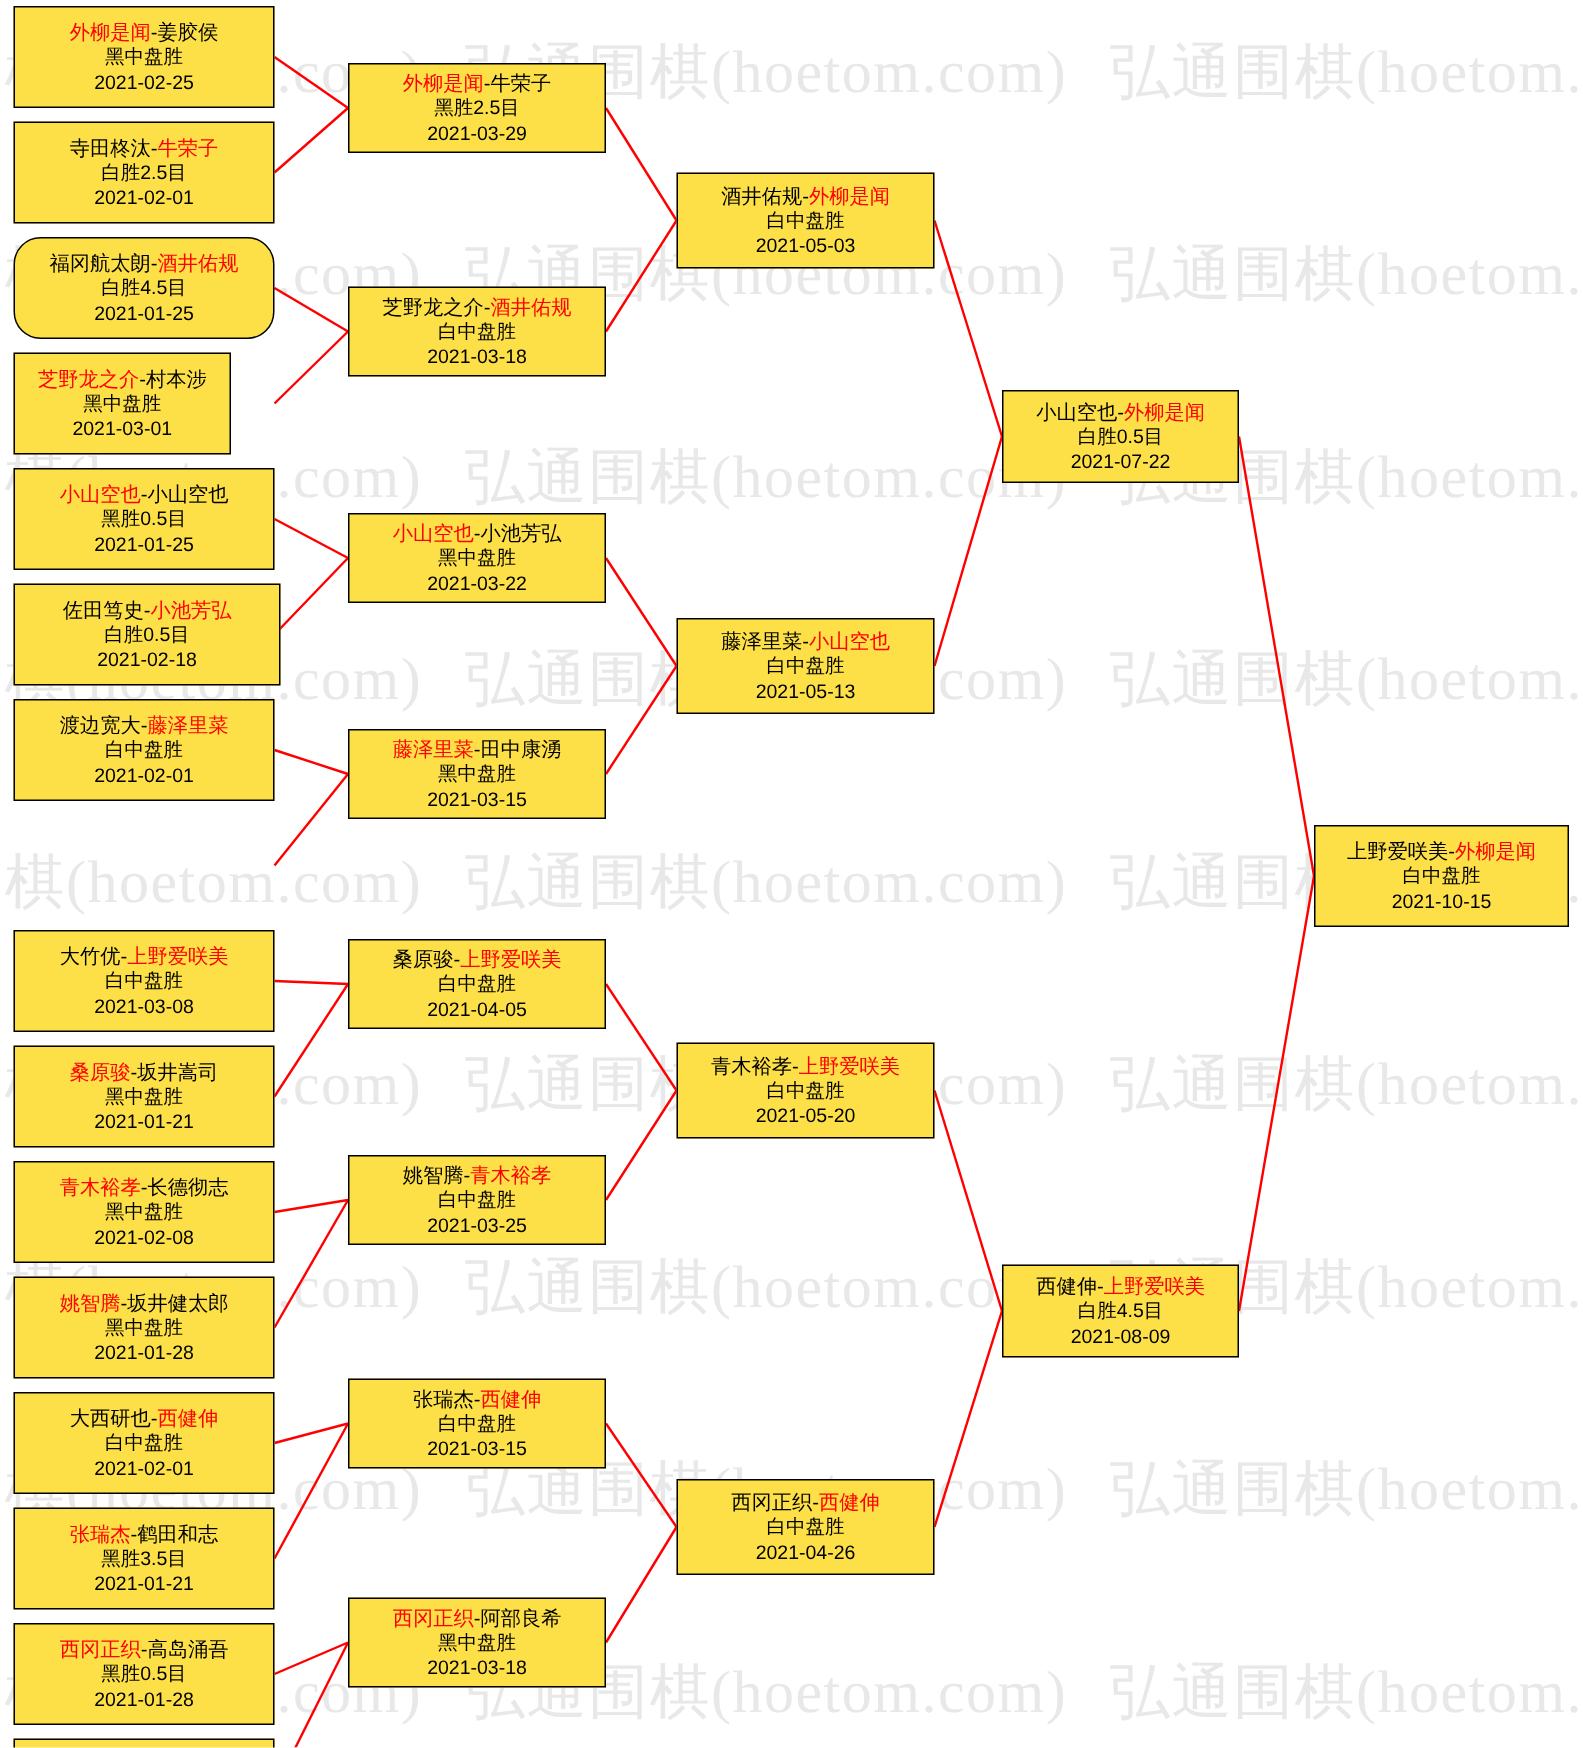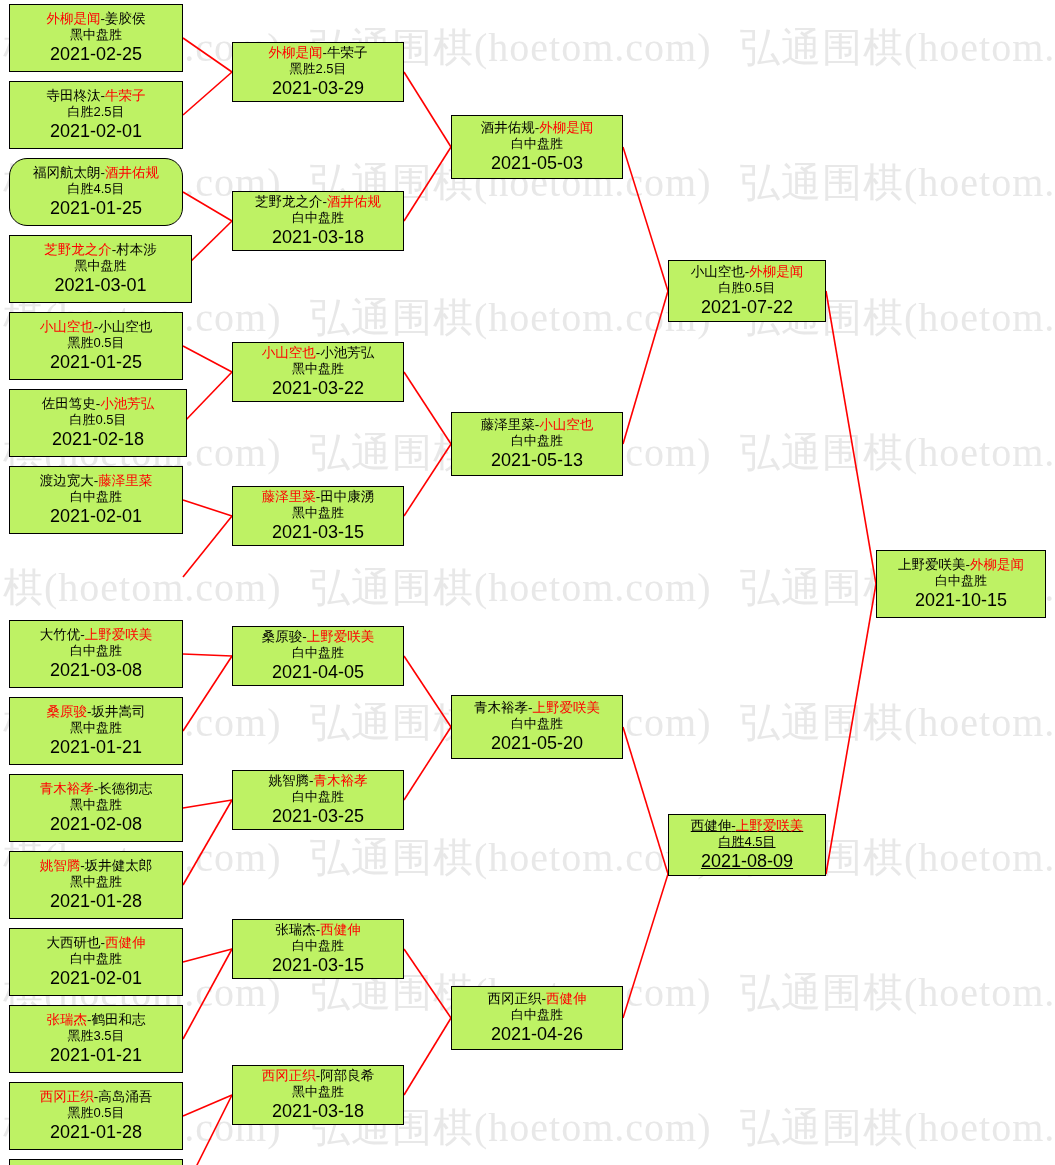--- a/index.html
+++ b/index.html
@@ -18,30 +18,30 @@
     font-family:"Liberation Serif","DejaVu Serif",serif;
     font-size:40px;
     white-space:nowrap;
     letter-spacing:1px;
   }
   #lines{position:absolute;left:0;top:0;width:1055px;height:1165px;z-index:1;pointer-events:none;}
   #nodes{position:absolute;left:0;top:0;width:1055px;height:1165px;z-index:2;}
   .node{
     position:absolute;
     border:1px solid #000;
-    background:#bef264;
+    background:#fde047;
     box-sizing:border-box;
     text-align:center;
     display:flex;flex-direction:column;justify-content:center;align-items:center;
     line-height:1.28;
   }
   .node .ln{display:block;white-space:nowrap;}
   .node .ln1{font-size:13.5px;}
   .node .ln2{font-size:13px;}
-  .node .ln3{font-size:18px;font-family:"Liberation Sans","DejaVu Sans",sans-serif;}
+  .node .ln3{font-size:13px;font-family:"Liberation Sans","DejaVu Sans",sans-serif;}
   .w{color:#ff0000;}
   .b{color:#000000;}
 </style>
 </head>
 <body>
 
 <div id="watermark">
     <span style="left: -120px; top: 20px; color: rgb(232, 232, 232);">弘通围棋(hoetom.com)</span>
     <span style="left: 310px; top: 20px; color: rgb(232, 232, 232);">弘通围棋(hoetom.com)</span>
     <span style="left: 740px; top: 20px; color: rgb(232, 232, 232);">弘通围棋(hoetom.com)</span>
@@ -113,21 +113,21 @@
     <div class="node" style="left: 9px; width: 174px; height: 68px; top: 81px;">
       <span class="ln ln1"><span class="b">寺田柊汰</span><span class="b">-</span><span class="w">牛荣子</span></span>
       <span class="ln ln2">白胜2.5目</span>
       <span class="ln ln3">2021-02-01</span>
     </div>
     <div class="node" style="left: 9px; width: 174px; height: 68px; top: 158px; border-radius: 18px;">
       <span class="ln ln1"><span class="b">福冈航太朗</span><span class="b">-</span><span class="w">酒井佑规</span></span>
       <span class="ln ln2">白胜4.5目</span>
       <span class="ln ln3">2021-01-25</span>
     </div>
-    <div class="node" style="left: 9px; width: 183px; height: 68px; top: 235px;">
+    <div class="node" style="left: 9px; width: 145px; height: 68px; top: 235px;">
       <span class="ln ln1"><span class="w">芝野龙之介</span><span class="b">-</span><span class="b">村本涉</span></span>
       <span class="ln ln2">黑中盘胜</span>
       <span class="ln ln3">2021-03-01</span>
     </div>
     <div class="node" style="left: 9px; width: 174px; height: 68px; top: 312px;">
       <span class="ln ln1"><span class="w">小山空也</span><span class="b">-</span><span class="b">小山空也</span></span>
       <span class="ln ln2">黑胜0.5目</span>
       <span class="ln ln3">2021-01-25</span>
     </div>
     <div class="node" style="left: 9px; width: 178px; height: 68px; top: 389px;">
@@ -234,21 +234,21 @@
     <div class="node" style="left: 451px; width: 172px; height: 64px; top: 986px;">
       <span class="ln ln1"><span class="b">西冈正织</span><span class="b">-</span><span class="w">西健伸</span></span>
       <span class="ln ln2">白中盘胜</span>
       <span class="ln ln3">2021-04-26</span>
     </div>
     <div class="node" style="left: 668px; width: 158px; height: 62px; top: 260px;">
       <span class="ln ln1"><span class="b">小山空也</span><span class="b">-</span><span class="w">外柳是闻</span></span>
       <span class="ln ln2">白胜0.5目</span>
       <span class="ln ln3">2021-07-22</span>
     </div>
-    <div class="node" style="left: 668px; width: 158px; height: 62px; top: 814px; text-decoration: underline;">
+    <div class="node" style="left: 668px; width: 158px; height: 62px; top: 843px;">
       <span class="ln ln1"><span class="b">西健伸</span><span class="b">-</span><span class="w">上野爱咲美</span></span>
       <span class="ln ln2">白胜4.5目</span>
       <span class="ln ln3">2021-08-09</span>
     </div>
     <div class="node" style="left: 876px; width: 170px; height: 68px; top: 550px;">
       <span class="ln ln1"><span class="b">上野爱咲美</span><span class="b">-</span><span class="w">外柳是闻</span></span>
       <span class="ln ln2">白中盘胜</span>
       <span class="ln ln3">2021-10-15</span>
     </div>
   </div>

